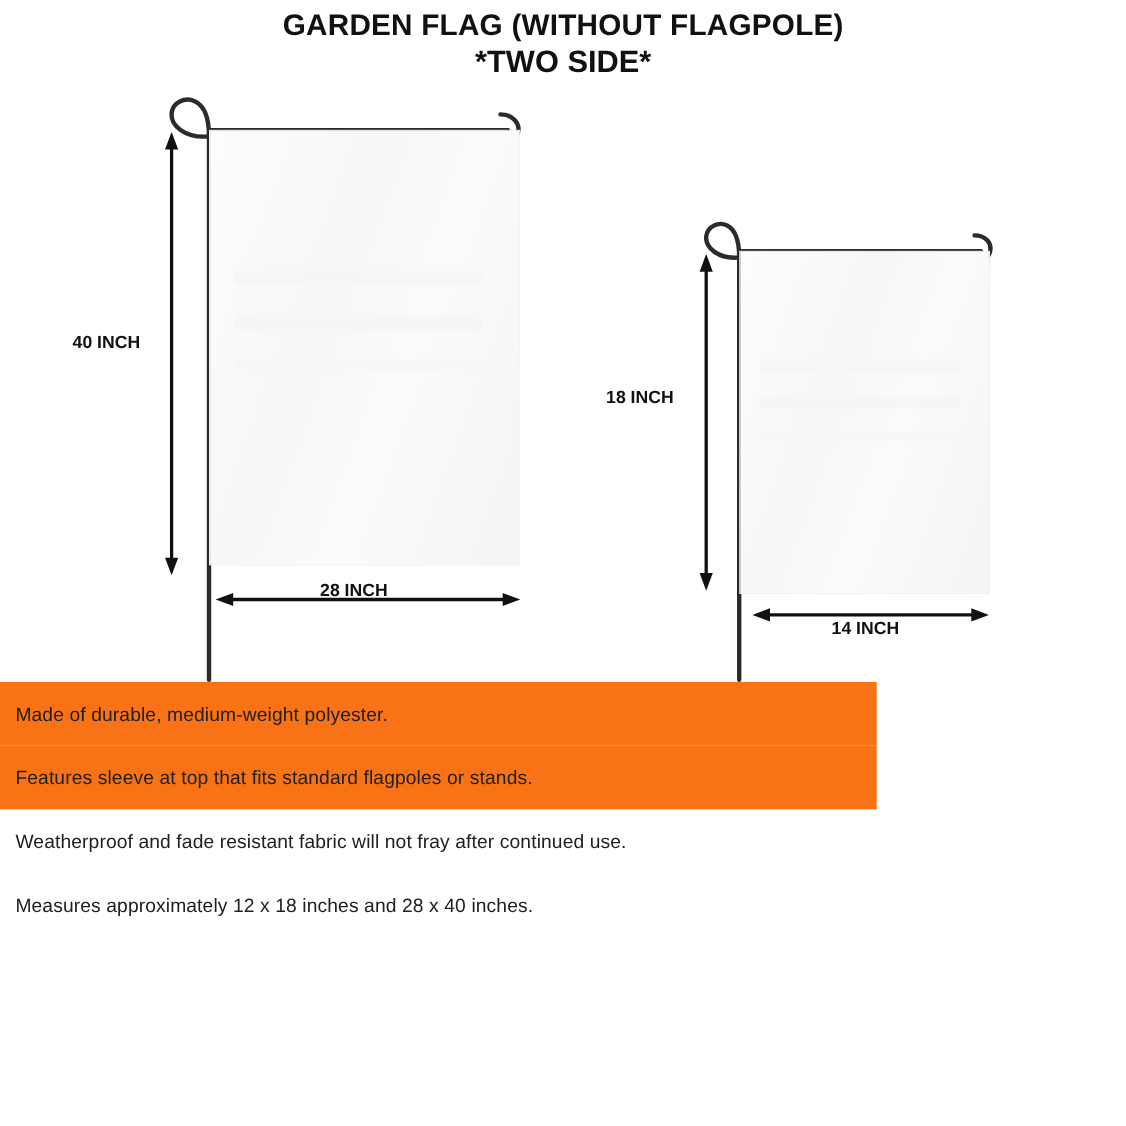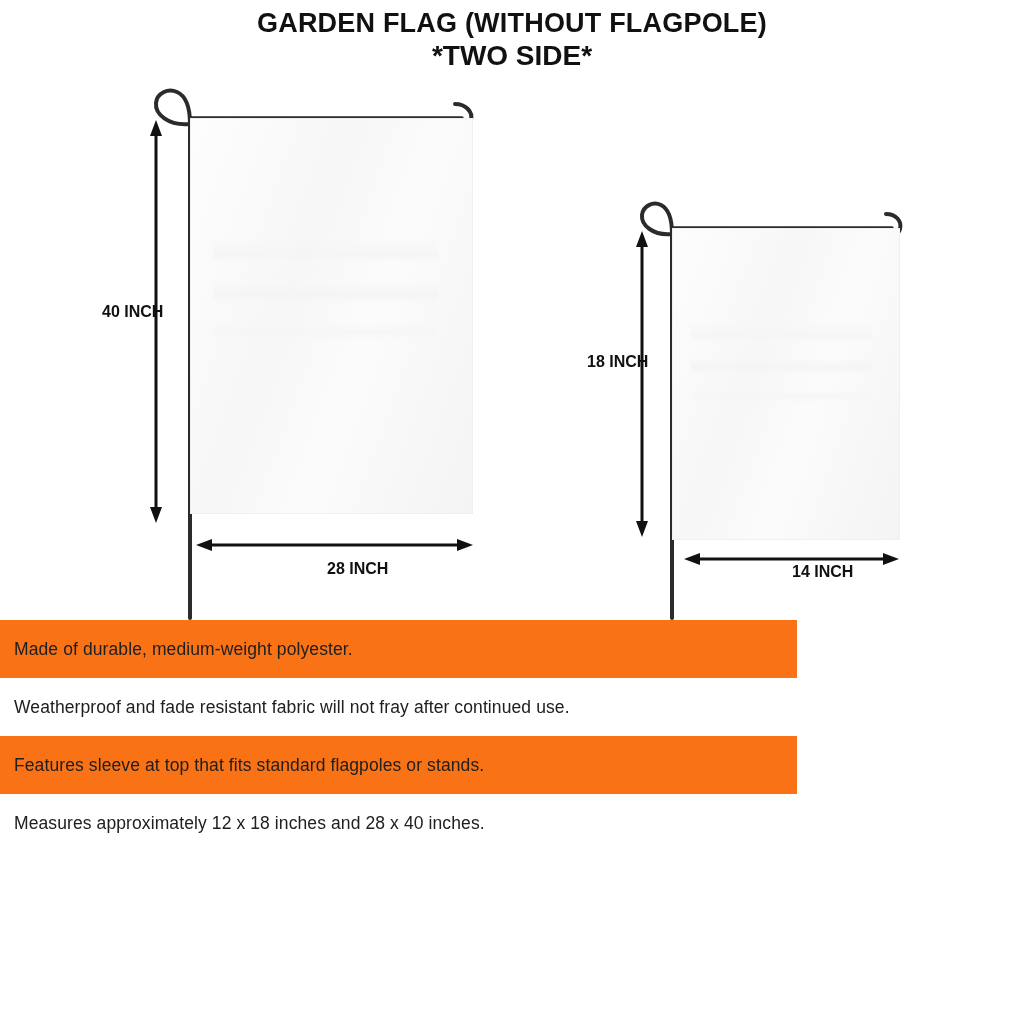--- a/index.html
+++ b/index.html
@@ -78,24 +78,23 @@
   }
   .flag-large { left: 190px; top: 118px; width: 283px; height: 396px; }
   .flag-small { left: 672px; top: 228px; width: 228px; height: 312px; }
 
   .dim-label {
     position: absolute;
     font-size: 16px;
     font-weight: bold;
     color: #111111;
     white-space: nowrap;
-    margin-left: 36px;
   }
   .lbl-40 { left: 66px;  top: 303px; }
-  .lbl-28 { left: 291px; top: 560px; }
+  .lbl-28 { left: 291px; top: 529px; }
   .lbl-18 { left: 551px; top: 353px; }
   .lbl-12 { left: 756px; top: 563px; }
 
   
   .features {
     position: absolute;
     left: 0;
     top: 620px;
     width: 797px;
   }
@@ -171,16 +170,16 @@
   </svg>
 
   <div class="dim-label lbl-40">40 INCH</div>
   <div class="dim-label lbl-28">28 INCH</div>
   <div class="dim-label lbl-18">18 INCH</div>
   <div class="dim-label lbl-12">14 INCH</div>
 </div>
 
 <div class="features">
   <div class="feature-row shaded">Made of durable, medium-weight polyester.</div>
+  <div class="feature-row shaded">Features sleeve at top that fits standard flagpoles or stands.</div>
   <div class="feature-row plain">Weatherproof and fade resistant fabric will not fray after continued use.</div>
-  <div class="feature-row shaded">Features sleeve at top that fits standard flagpoles or stands.</div>
   <div class="feature-row plain">Measures approximately 12 x 18 inches and 28 x 40 inches.</div>
 </div>
 
 </body></html>

